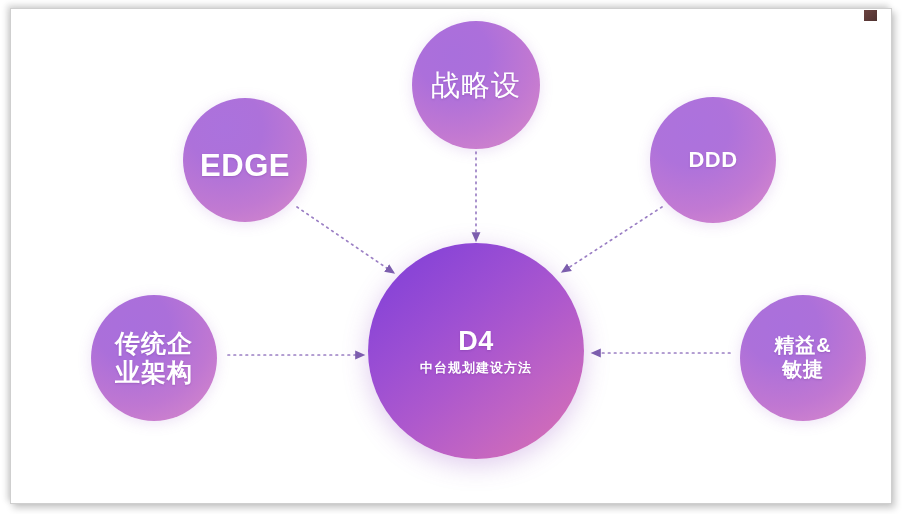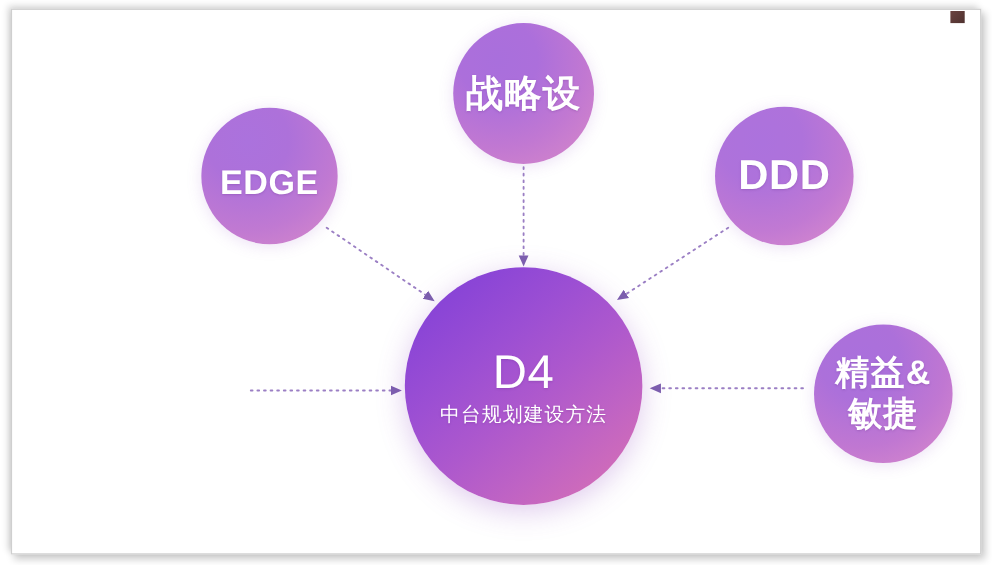--- a/index.html
+++ b/index.html
@@ -67,73 +67,73 @@
     white-space: nowrap;
     text-shadow: 0 1px 2px rgba(90,40,130,0.25);
   }
 
   
   #bubble-strategy {
     left: 412px; top: 21px;
     width: 128px; height: 128px;
     background: radial-gradient(circle at 32% 26%, #a96fdc 0%, #ac6fdb 28%, #c178d2 62%, #d989c8 100%);
   }
-  #bubble-strategy .line { font-size: 34px; font-weight: 700; letter-spacing: 1px; }
+  #bubble-strategy .line { font-size: 29px; font-weight: 400; letter-spacing: 1px; }
 
   #bubble-edge {
     left: 183px; top: 98px;
     width: 124px; height: 124px;
     background: radial-gradient(circle at 34% 24%, #ab72dd 0%, #ad71da 30%, #c079d2 65%, #d98ac9 100%);
   }
   #bubble-edge .line { font-size: 31px; font-weight: 700; letter-spacing: 0.5px; margin-top: 13px; }
 
   #bubble-ddd {
     left: 650px; top: 97px;
     width: 126px; height: 126px;
     background: radial-gradient(circle at 33% 25%, #ac72dd 0%, #ae72db 30%, #c179d3 64%, #dd8dcb 100%);
   }
-  #bubble-ddd .line { font-size: 38px; font-weight: 700; letter-spacing: 0.5px; }
+  #bubble-ddd .line { font-size: 22px; font-weight: 700; letter-spacing: 0.5px; }
 
   #bubble-legacy {
     left: 91px; top: 295px;
     width: 126px; height: 126px;
     background: radial-gradient(circle at 33% 25%, #a96fdc 0%, #ab6fda 29%, #bf77d2 63%, #da8ac9 100%);
   }
   #bubble-legacy .line { font-size: 25px; font-weight: 700; letter-spacing: 1px; }
 
   #bubble-lean {
     left: 740px; top: 295px;
     width: 126px; height: 126px;
     background: radial-gradient(circle at 33% 25%, #aa70dc 0%, #ac70da 29%, #c077d2 63%, #db8bca 100%);
   }
-  #bubble-lean .line { font-size: 31px; font-weight: 700; letter-spacing: 1px; }
+  #bubble-lean .line { font-size: 20px; font-weight: 700; letter-spacing: 1px; }
 
   
   #bubble-center {
     left: 368px; top: 243px;
     width: 216px; height: 216px;
     background: linear-gradient(140deg,
         #7f3ed6 0%,
         #8c46d6 18%,
         #9c4fd3 36%,
         #ad58cd 54%,
         #bf63c4 72%,
         #d06cb9 88%,
         #dc74b2 100%);
     box-shadow: 0 6px 26px rgba(140,70,190,0.28);
   }
   #center-title {
-    font-size: 43px;
-    font-weight: 400;
+    font-size: 27px;
+    font-weight: 700;
     letter-spacing: 0.5px;
     margin-bottom: 2px;
   }
   #center-subtitle {
-    font-size: 18px;
-    font-weight: 400;
+    font-size: 13px;
+    font-weight: 700;
     letter-spacing: 1px;
   }
 </style>
 </head>
 <body>
 
 <div id="stage">
 
   <div id="slide-frame"></div>
 
@@ -162,20 +162,24 @@
   </div>
 
   <div class="bubble" id="bubble-edge">
     <span class="line">EDGE</span>
   </div>
 
   <div class="bubble" id="bubble-ddd">
     <span class="line">DDD</span>
   </div>
 
+  <div class="bubble" id="bubble-legacy">
+    <span class="line">传统企</span>
+    <span class="line">业架构</span>
+  </div>
 
   <div class="bubble" id="bubble-lean">
     <span class="line">精益&amp;</span>
     <span class="line">敏捷</span>
   </div>
 
   <div class="bubble" id="bubble-center">
     <span class="line" id="center-title">D4</span>
     <span class="line" id="center-subtitle">中台规划建设方法</span>
   </div>

